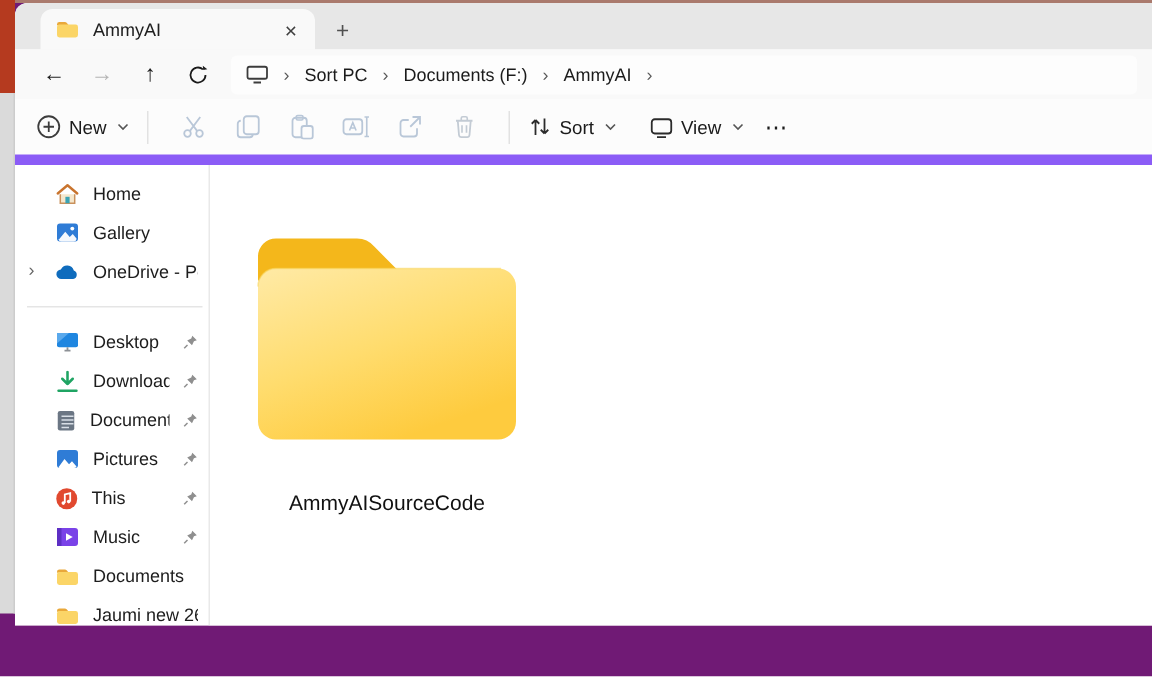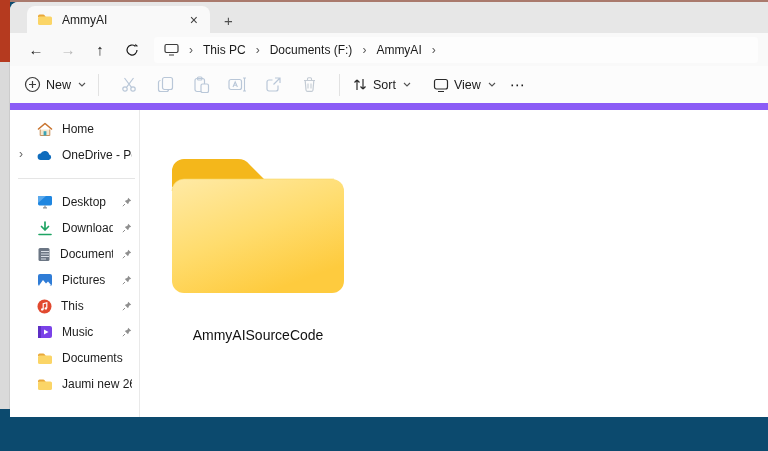--- a/index.html
+++ b/index.html
@@ -1,19 +1,19 @@
 <!DOCTYPE html>
 <html><head>
 <meta charset="utf-8">
 <style>
   * { margin:0; padding:0; box-sizing:border-box; }
   html,body { background:#fff; }
   .screen {
     position:relative; width:768px; height:451px; overflow:hidden;
-    background:#0c4a6e; font-family:"Liberation Sans", sans-serif;
+    background:#701a75; font-family:"Liberation Sans", sans-serif;
     -webkit-font-smoothing:antialiased;
   }
   
   .pp-top { position:absolute; left:0; top:0; width:10px; height:62px; background:#b53a1f; }
   .pp-bottom { position:absolute; left:0; top:62px; width:10px; height:347px; background:#dadada; border-right:1px solid #cccccc; }
   .win-top-edge { position:absolute; left:10px; top:0; width:758px; height:2px; background:#aa7a6d; }
 
   
   .explorer { position:absolute; left:10px; top:2px; width:758px; height:415px; background:#ffffff; border-top-left-radius:8px; overflow:hidden; }
 
@@ -92,21 +92,21 @@
         </svg>
       </span>
       <div class="addressbar">
         <span>
           <svg width="15" height="13" viewBox="0 0 15 13">
             <rect x="1" y="1.5" width="13" height="8" rx="1.4" fill="none" stroke="#3c3c3c" stroke-width="1.2"></rect>
             <path d="M5 12 h5" stroke="#3c3c3c" stroke-width="1.2"></path>
           </svg>
         </span>
         <span class="crumb-sep">›</span>
-        <span class="crumb">This PC</span>
+        <span class="crumb">Sort PC</span>
         <span class="crumb-sep">›</span>
         <span class="crumb">Documents (F:)</span>
         <span class="crumb-sep">›</span>
         <span class="crumb">AmmyAI</span>
         <span class="crumb-sep">›</span>
       </div>
     </div>
 
     <div class="toolbar">
       <div class="tb-group">
@@ -199,20 +199,30 @@
           <span>
             <svg width="16" height="15" viewBox="0 0 16 15">
               <path d="M1.5 7 L8 1.5 L14.5 7" fill="none" stroke="#c9742e" stroke-width="1.6" stroke-linecap="round" stroke-linejoin="round"></path>
               <path d="M3.2 7.5 V13.5 H12.8 V7.5" fill="#f5e7cd" stroke="#c9915c" stroke-width="1"></path>
               <rect x="6.6" y="9.2" width="2.8" height="4.3" fill="#3aa3b4"></rect>
             </svg>
           </span>
           <span class="lbl">Home</span>
         </div>
 
+        <div class="side-item">
+          <span>
+            <svg width="16" height="14" viewBox="0 0 16 14">
+              <rect x="1" y="1" width="14" height="12" rx="2" fill="#2f7cd6"></rect>
+              <circle cx="11.2" cy="4.4" r="1.3" fill="#ffffff"></circle>
+              <path d="M2 12 L6.5 6.5 L9.5 10 L11.5 8 L14 11 V11 a2 2 0 0 1 -2 2 H4 a2 2 0 0 1 -2 -2 Z" fill="#ffffff" opacity="0.95"></path>
+            </svg>
+          </span>
+          <span class="lbl">Gallery</span>
+        </div>
 
         <div class="side-item">
           <span class="expander">›</span>
           <span>
             <svg width="16" height="11" viewBox="0 0 16 11">
               <path d="M4 10 a3.2 3.2 0 0 1 -0.4-6.4 A4.6 4.6 0 0 1 12.2 4.4 a2.9 2.9 0 0 1 -0.4 5.6 Z" fill="#0f6cbd"></path>
             </svg>
           </span>
           <span class="lbl">OneDrive - Persona</span>
         </div>

